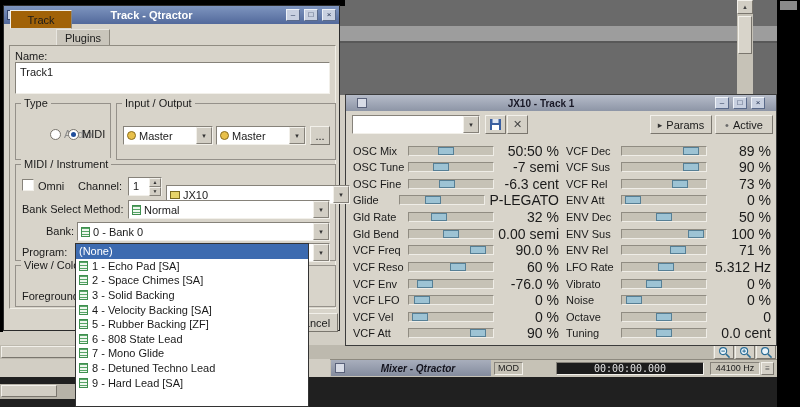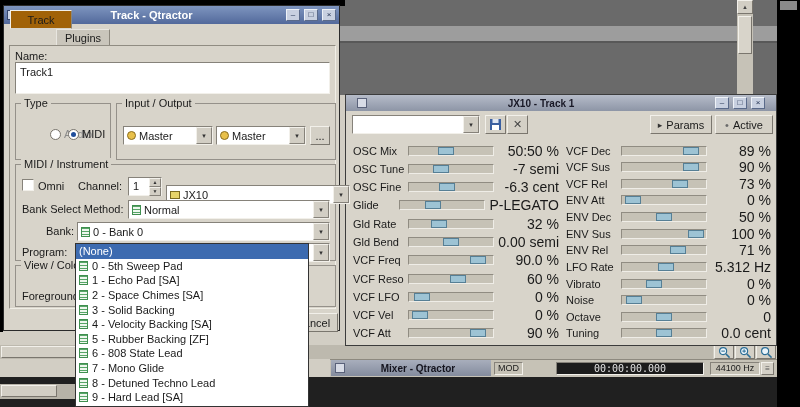--- a/index.html
+++ b/index.html
@@ -26,21 +26,21 @@
   .zoom-btn { width:20px; height:14px; background:#d4d0c6; border:1px solid; border-color:#f2f0ea #7a766e #7a766e #f2f0ea; display:flex; align-items:center; justify-content:center; }
 
   #status-bar { left:330px; top:359px; width:447px; height:18px; background:#c6c2b6; border-top:1px solid #8d897f; }
   #mod-panel { position:absolute; left:164px; top:2px; height:13px; padding:0 3px; border:1px solid; border-color:#86827a #f2f0ea #f2f0ea #86827a; font-size:9px; line-height:11px; }
   #time-panel { position:absolute; left:226px; top:2px; width:148px; height:13px; background:#1c1c1c; color:#e2e2e2; font-family:"DejaVu Sans Mono",monospace; font-size:10px; line-height:12px; text-align:center; border:1px solid; border-color:#86827a #f2f0ea #f2f0ea #86827a; }
   #rate-panel { position:absolute; left:380px; top:2px; width:50px; height:13px; border:1px solid; border-color:#86827a #f2f0ea #f2f0ea #86827a; font-size:9px; line-height:11px; text-align:center; }
   #status-grip { position:absolute; right:3px; top:2px; width:13px; height:13px; background:#d4d0c6; border:1px solid; border-color:#f2f0ea #7a766e #7a766e #f2f0ea; font-size:8px; line-height:11px; text-align:center; color:#555; }
 
   #mixer-titlebar { left:331px; top:360px; width:160px; height:16px; background:linear-gradient(#a8aebc,#848c9e); display:flex; align-items:center; gap:4px; padding:0 4px; font-size:10px; font-weight:bold; color:#14141e; }
   .tb-icon { width:10px; height:10px; background:#d8dce6; border:1px solid #5a627a; flex:none; }
-  #mixer-titlebar .tb-text { white-space:nowrap; overflow:hidden; flex:1; text-align:center; }
+  #mixer-titlebar .tb-text { white-space:nowrap; overflow:hidden; flex:1; text-align:center;font-style:italic; }
 
   #bottom-strip { left:0; top:377px; width:777px; height:30px; background:#202020; }
   #mixer-hscroll { position:absolute; left:0; top:7px; width:96px; height:15px; background:#b7b3a8; }
   #mixer-hscroll .hs-handle { width:56px; }
   #corner-nub { left:780px; top:1px; width:17px; height:9px; background:#8a8a8a; }
 
   
   #jx10 { left:345px; top:94px; width:432px; height:252px; background:#d8d4ca; border:1px solid #3c3c3c; z-index:30; }
   #jx10-titlebar { position:absolute; left:0; top:0; width:100%; height:16px; background:linear-gradient(#b6bcc9,#8d95a6); display:flex; align-items:center; gap:4px; padding:0 11px; }
   #jx10-titlebar .title { flex:1; text-align:center; font-size:10px; font-weight:bold; color:#181826; white-space:nowrap; }
@@ -245,20 +245,27 @@
           <span class="p-value">90.0 %</span>
         </div>
         <div class="param-row">
           <span class="p-label">VCF Reso</span>
           <span class="p-track">
             <span class="p-handle" style="left: 40.8px;"></span>
           </span>
           <span class="p-value">60 %</span>
         </div>
         <div class="param-row">
+          <span class="p-label">VCF Env</span>
+          <span class="p-track">
+            <span class="p-handle" style="left: 8.16px;"></span>
+          </span>
+          <span class="p-value">-76.0 %</span>
+        </div>
+        <div class="param-row">
           <span class="p-label">VCF LFO</span>
           <span class="p-track">
             <span class="p-handle" style="left: 4.76px;"></span>
           </span>
           <span class="p-value">0 %</span>
         </div>
         <div class="param-row">
           <span class="p-label">VCF Vel</span>
           <span class="p-track">
             <span class="p-handle" style="left: 3.4px;"></span>
@@ -451,24 +458,20 @@
       <span>Cancel</span>
     </div>
   </div>
 
   <div class="abs" id="program-popup">
       <div class="dd-item sel">
         <span>(None)</span>
       </div>
       <div class="dd-item">
         <span class="preset-icon"></span>
-        <span>0 - 5th Sweep Pad</span>
-      </div>
-      <div class="dd-item">
-        <span class="preset-icon"></span>
         <span>1 - Echo Pad [SA]</span>
       </div>
       <div class="dd-item">
         <span class="preset-icon"></span>
         <span>2 - Space Chimes [SA]</span>
       </div>
       <div class="dd-item">
         <span class="preset-icon"></span>
         <span>3 - Solid Backing</span>
       </div>

